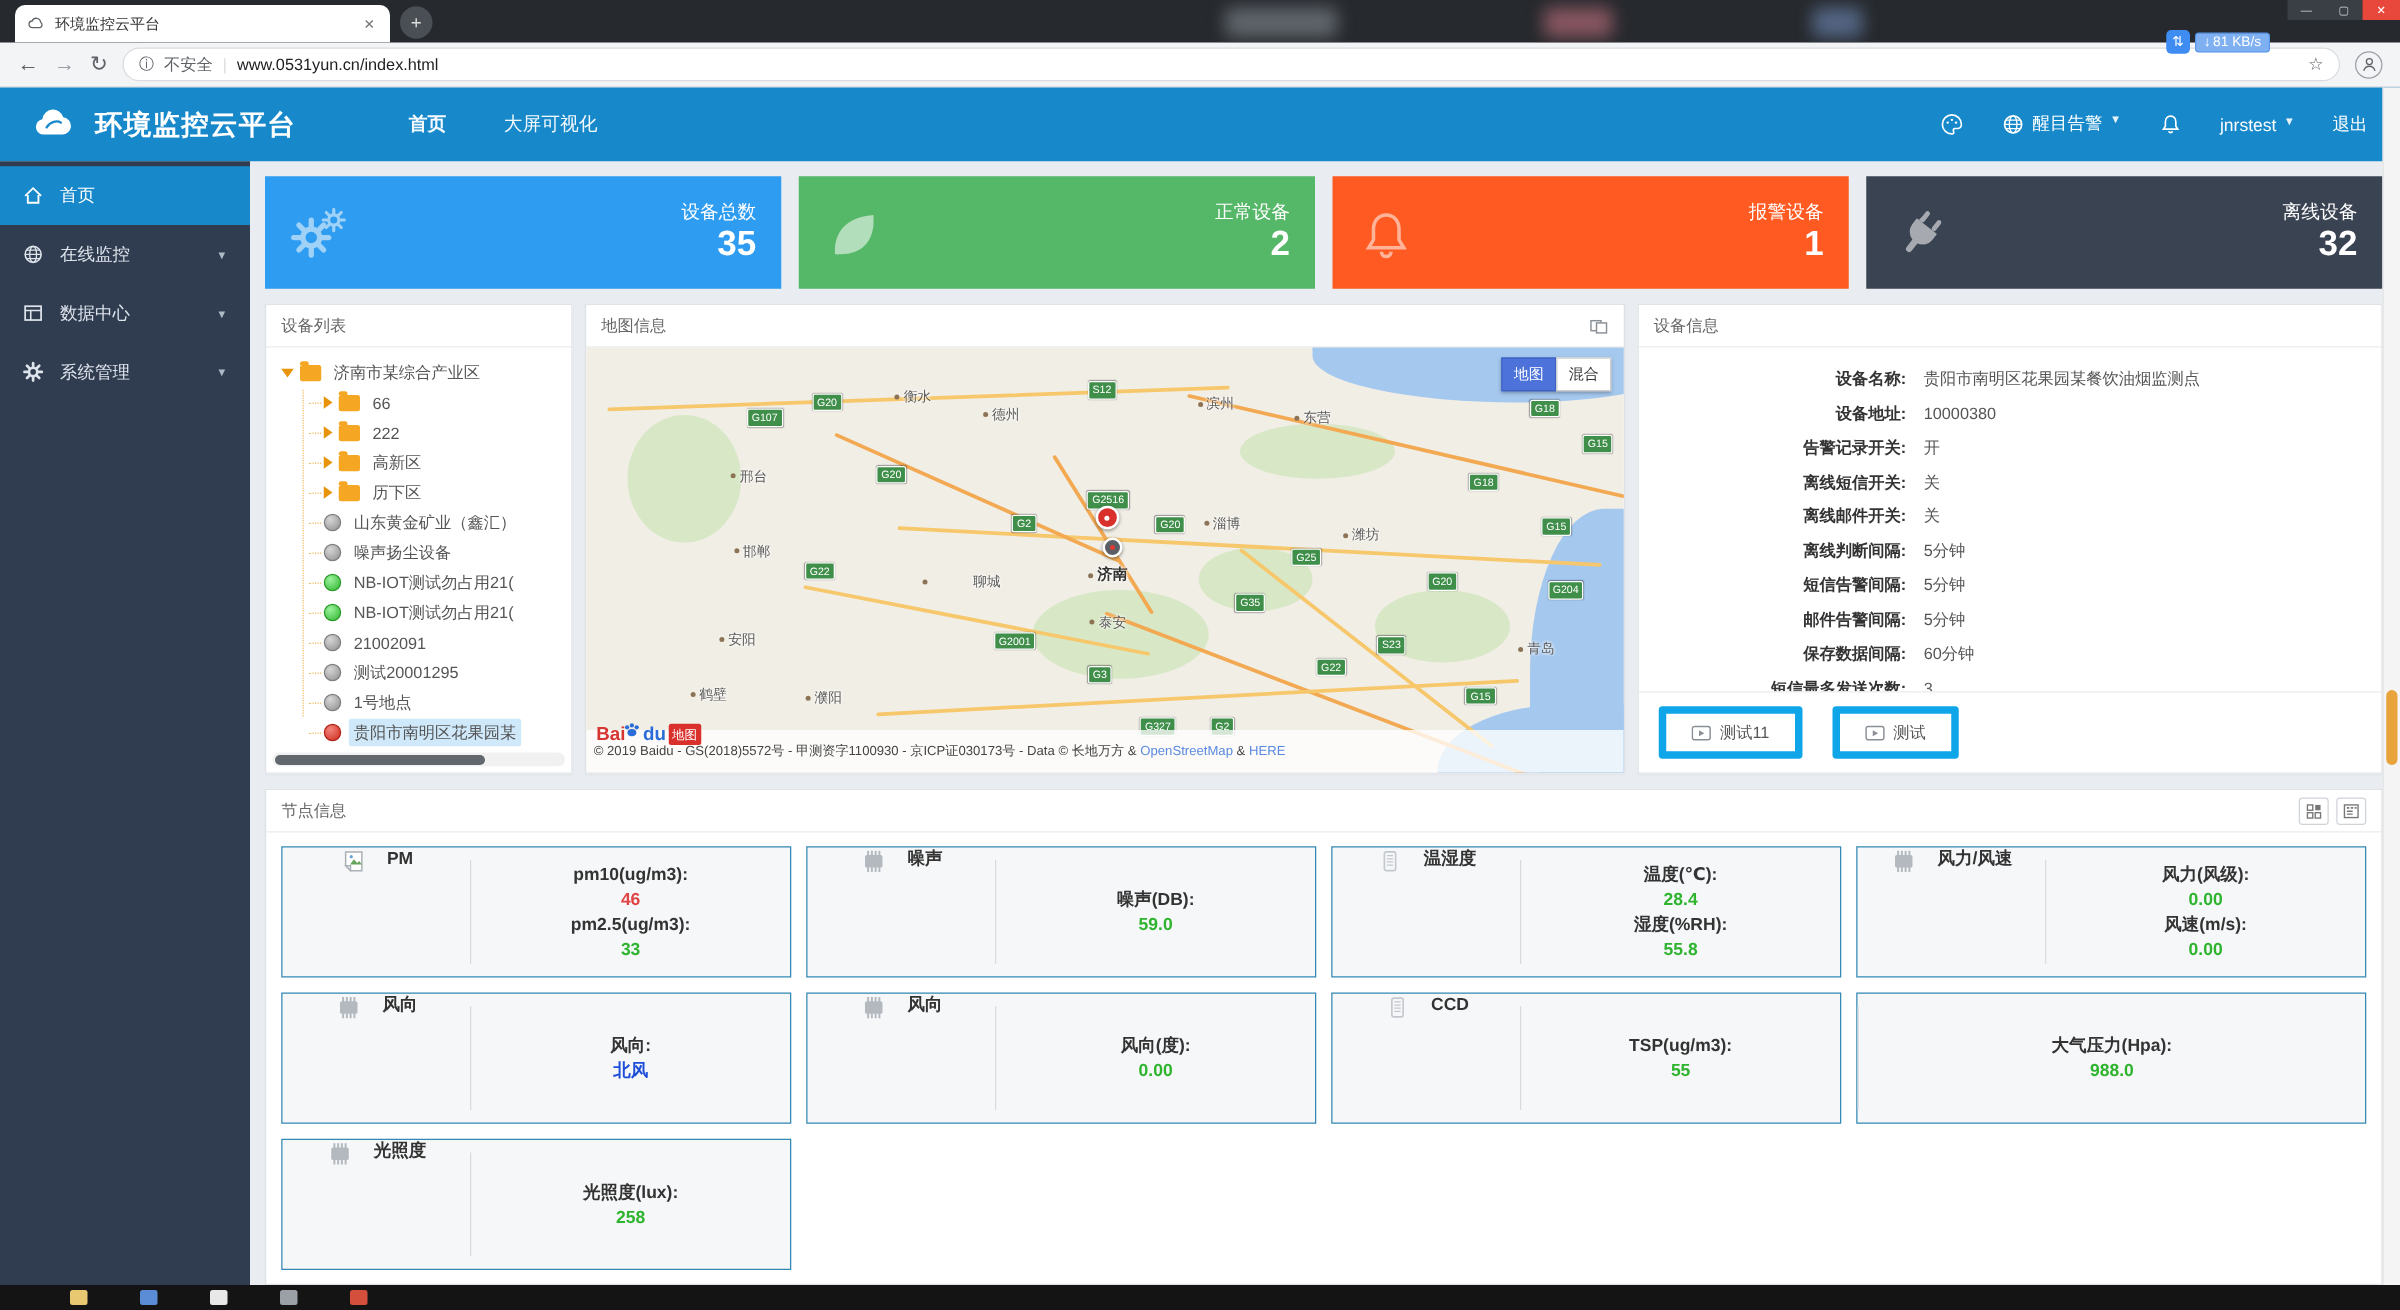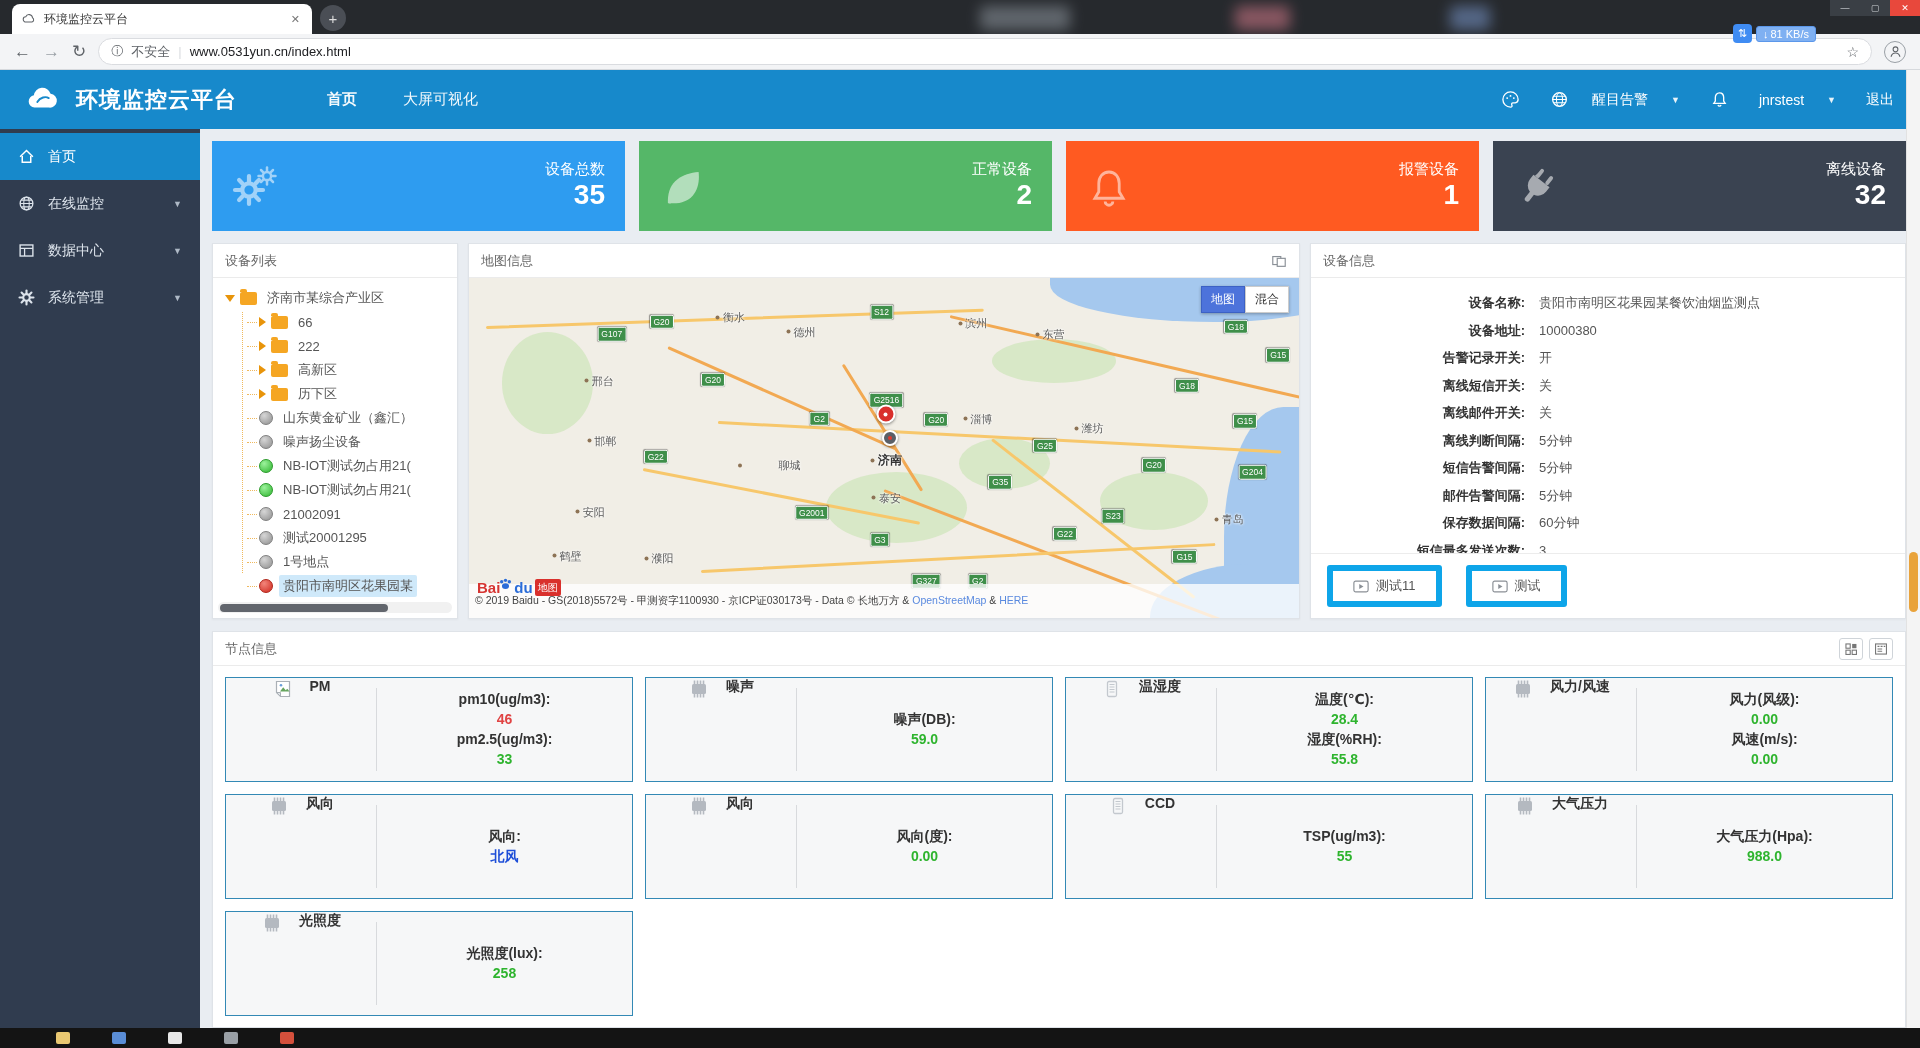--- a/index.html
+++ b/index.html
@@ -35,21 +35,21 @@
   .dl-ico{width:19px;height:19px;border-radius:4px;background:#3f8cf3;color:#fff;font-size:11px;display:flex;align-items:center;justify-content:center}
   .dl-pill{background:#7fb0f2;border:1px solid #5b97ea;color:#fff;font-size:11px;border-radius:3px;padding:1px 6px;display:flex;gap:2px}
 
   
   .appheader{height:59px;background:#1789cb;display:flex;align-items:center;color:#fff;padding:0 26px 0 24px;flex:none}
   .logo{width:38px;height:38px;flex:none;margin-right:14px}
   .brand{font-size:22px;font-weight:700;letter-spacing:1px;margin-right:90px}
   .hnav{font-size:15px;margin-right:46px;opacity:.95;cursor:pointer}
   .hright{margin-left:auto;display:flex;align-items:center;gap:30px;font-size:14px}
   .hic{width:19px;height:19px;display:inline-block;vertical-align:-4px}
-  .hitem{display:flex;align-items:center;gap:23px}
+  .hitem{display:flex;gap:6px}
   .hcaret{font-size:9px;opacity:.9}
 
   
   .bodyrow{flex:1;display:flex;min-height:0}
   .sidebar{width:200px;background:#303c4f;flex:none;padding-top:4px}
   .side-item{height:47px;display:flex;align-items:center;gap:13px;padding:0 18px;color:#dde4ec;font-size:14px;cursor:pointer}
   .side-item.active{background:#1789cb;color:#fff}
   .side-ic{width:17px;height:17px;flex:none}
   .side-caret{margin-left:auto;font-size:9px;color:#aeb9c6}
   .main{flex:1;min-width:0;padding:12px 14px 0 12px;display:flex;flex-direction:column;gap:12px;overflow:hidden}
@@ -825,31 +825,20 @@
                 </span>
                 <span class="card-name">CCD</span>
               </div>
               <div class="card-div"></div>
               <div class="card-right">
                 <div class="m-label">TSP(ug/m3):</div>
                 <div class="m-value" style="color: rgb(46, 180, 46);">55</div>
               </div>
             </div>
             <div class="card">
-              <div class="card-left">
-                <span class="card-ic">
-                  <svg viewBox="0 0 22 22">
-                    <g stroke="currentColor" stroke-width="1.6">
-                      <path d="M6.5 2.5v4M9.5 2.5v4M12.5 2.5v4M15.5 2.5v4M6.5 15.5v4M9.5 15.5v4M12.5 15.5v4M15.5 15.5v4"></path>
-                    </g>
-                    <rect x="4" y="6" width="14" height="10" rx="1.5" fill="currentColor"></rect>
-                  </svg>
-                </span>
-                <span class="card-name">大气压力</span>
-              </div>
               <div class="card-div"></div>
               <div class="card-right">
                 <div class="m-label">大气压力(Hpa):</div>
                 <div class="m-value" style="color: rgb(46, 180, 46);">988.0</div>
               </div>
             </div>
             <div class="card">
               <div class="card-left">
                 <span class="card-ic">
                   <svg viewBox="0 0 22 22">

